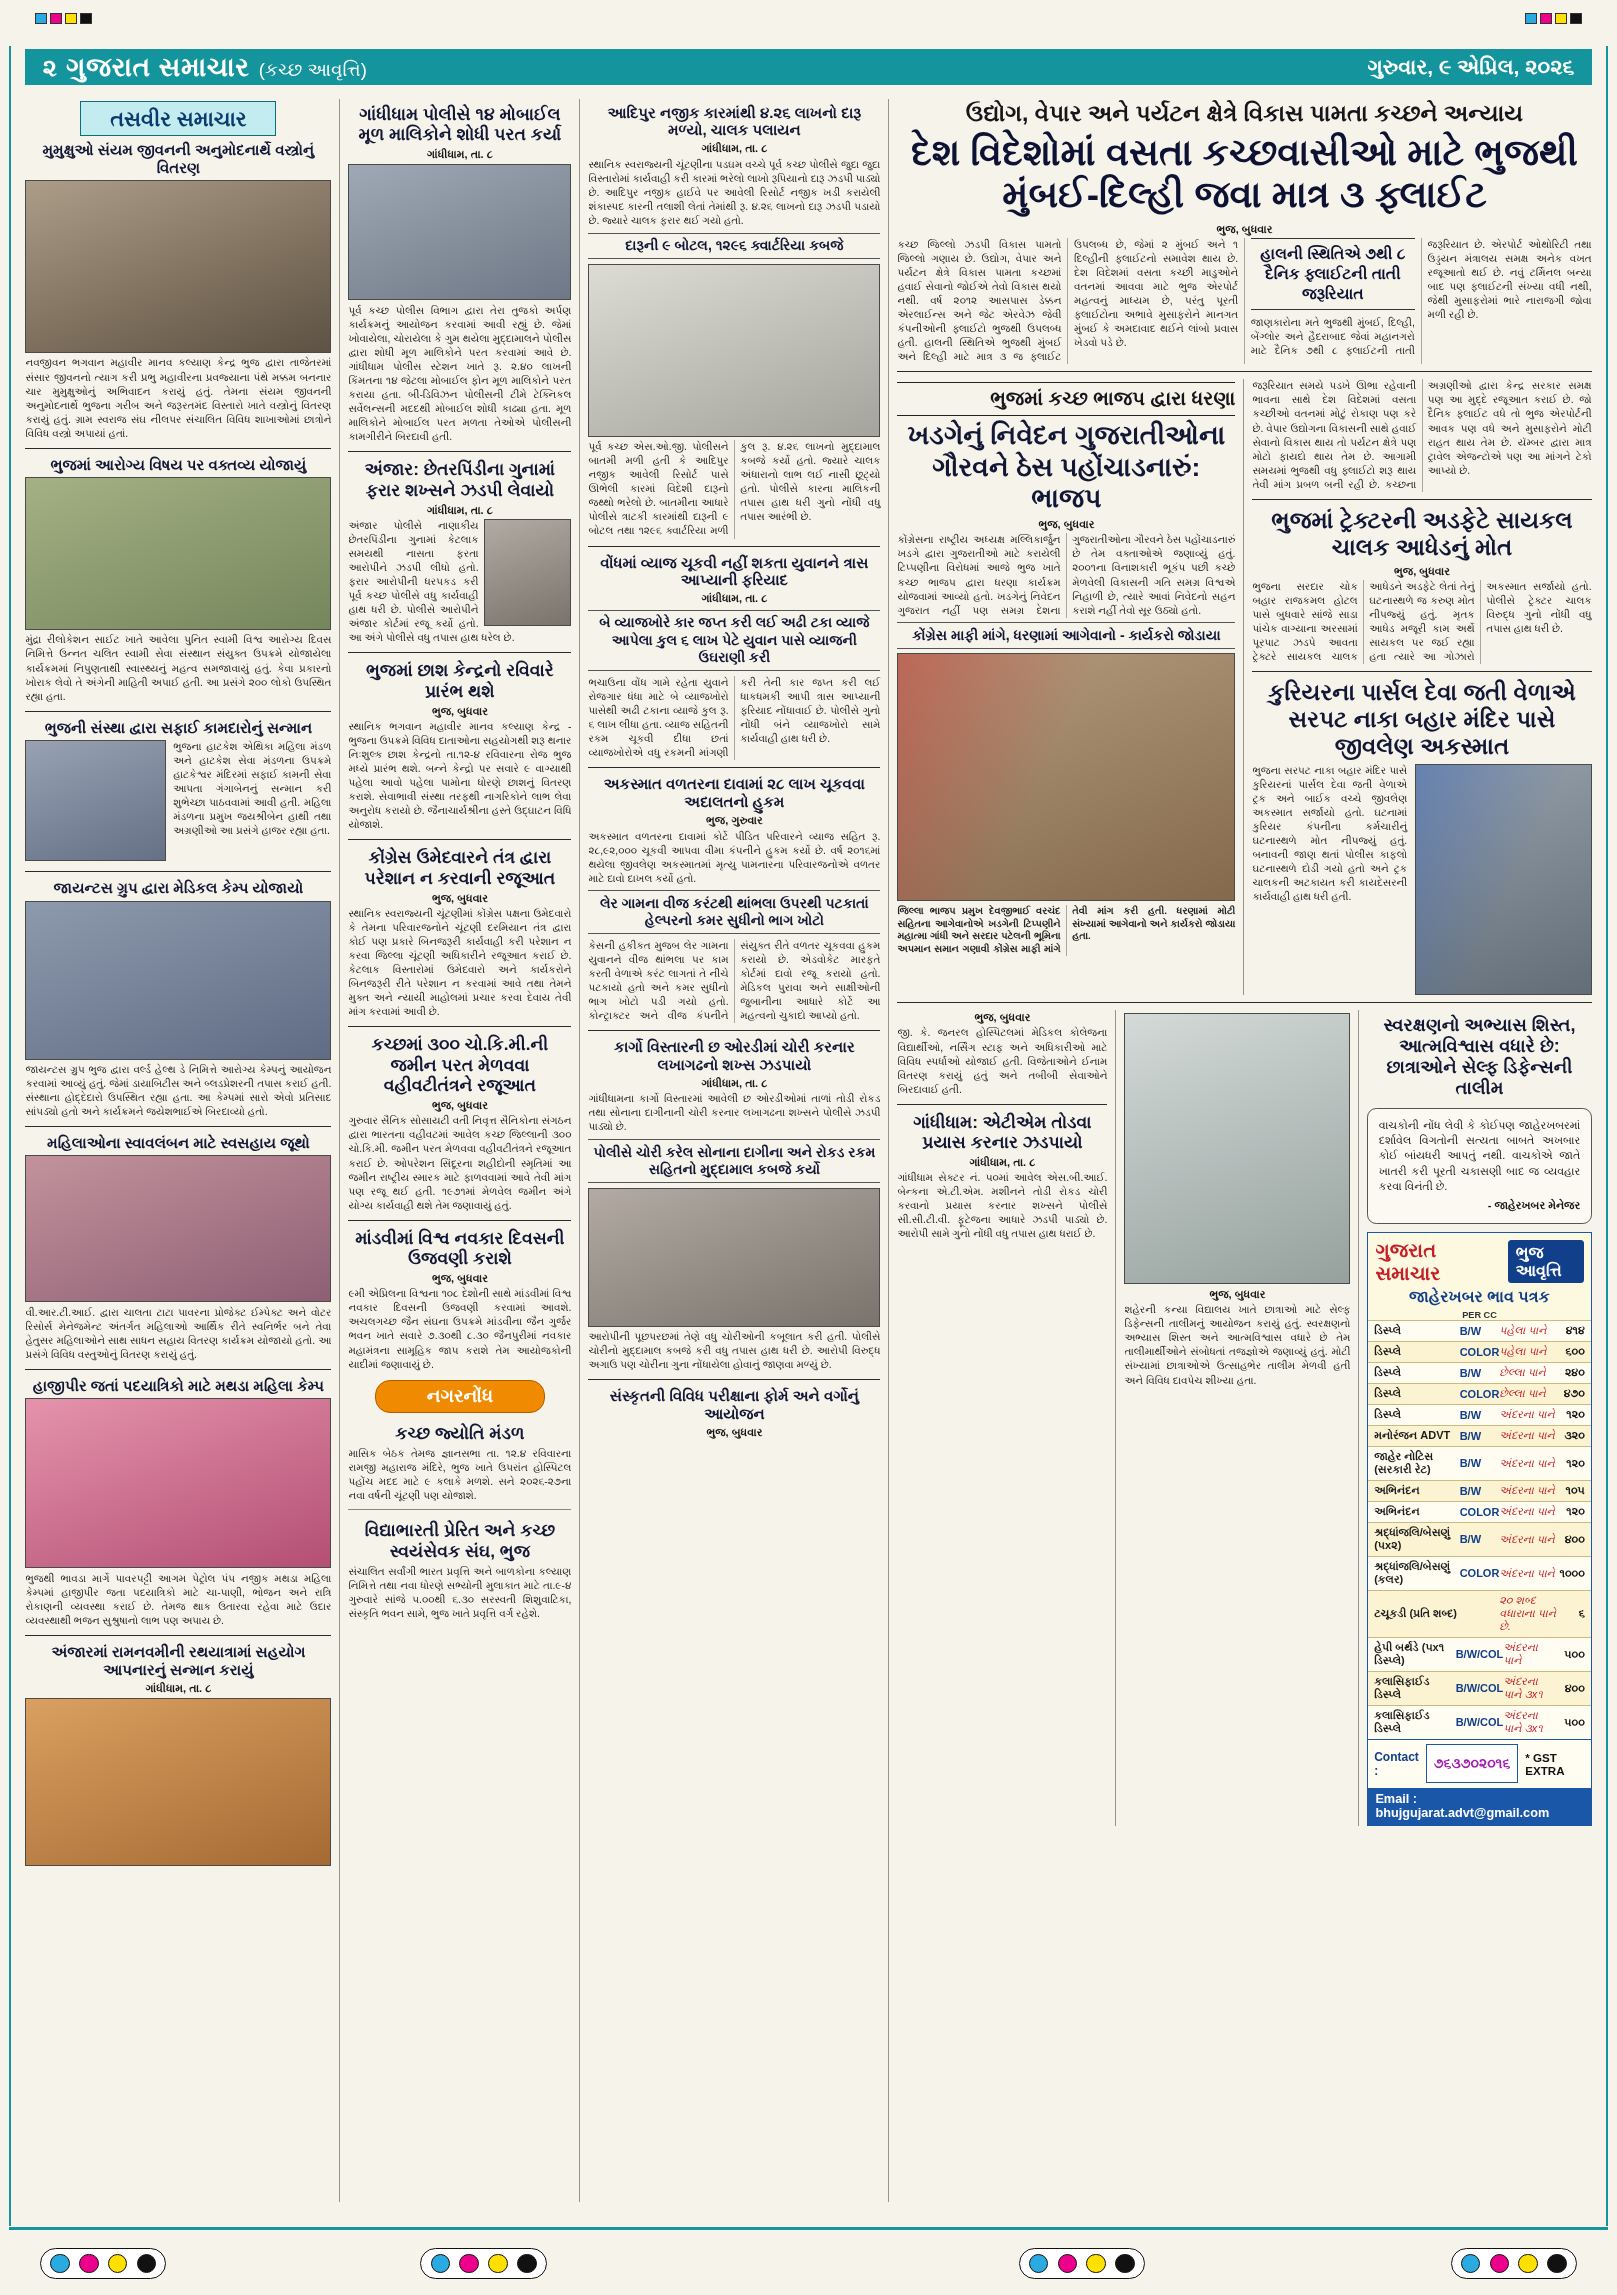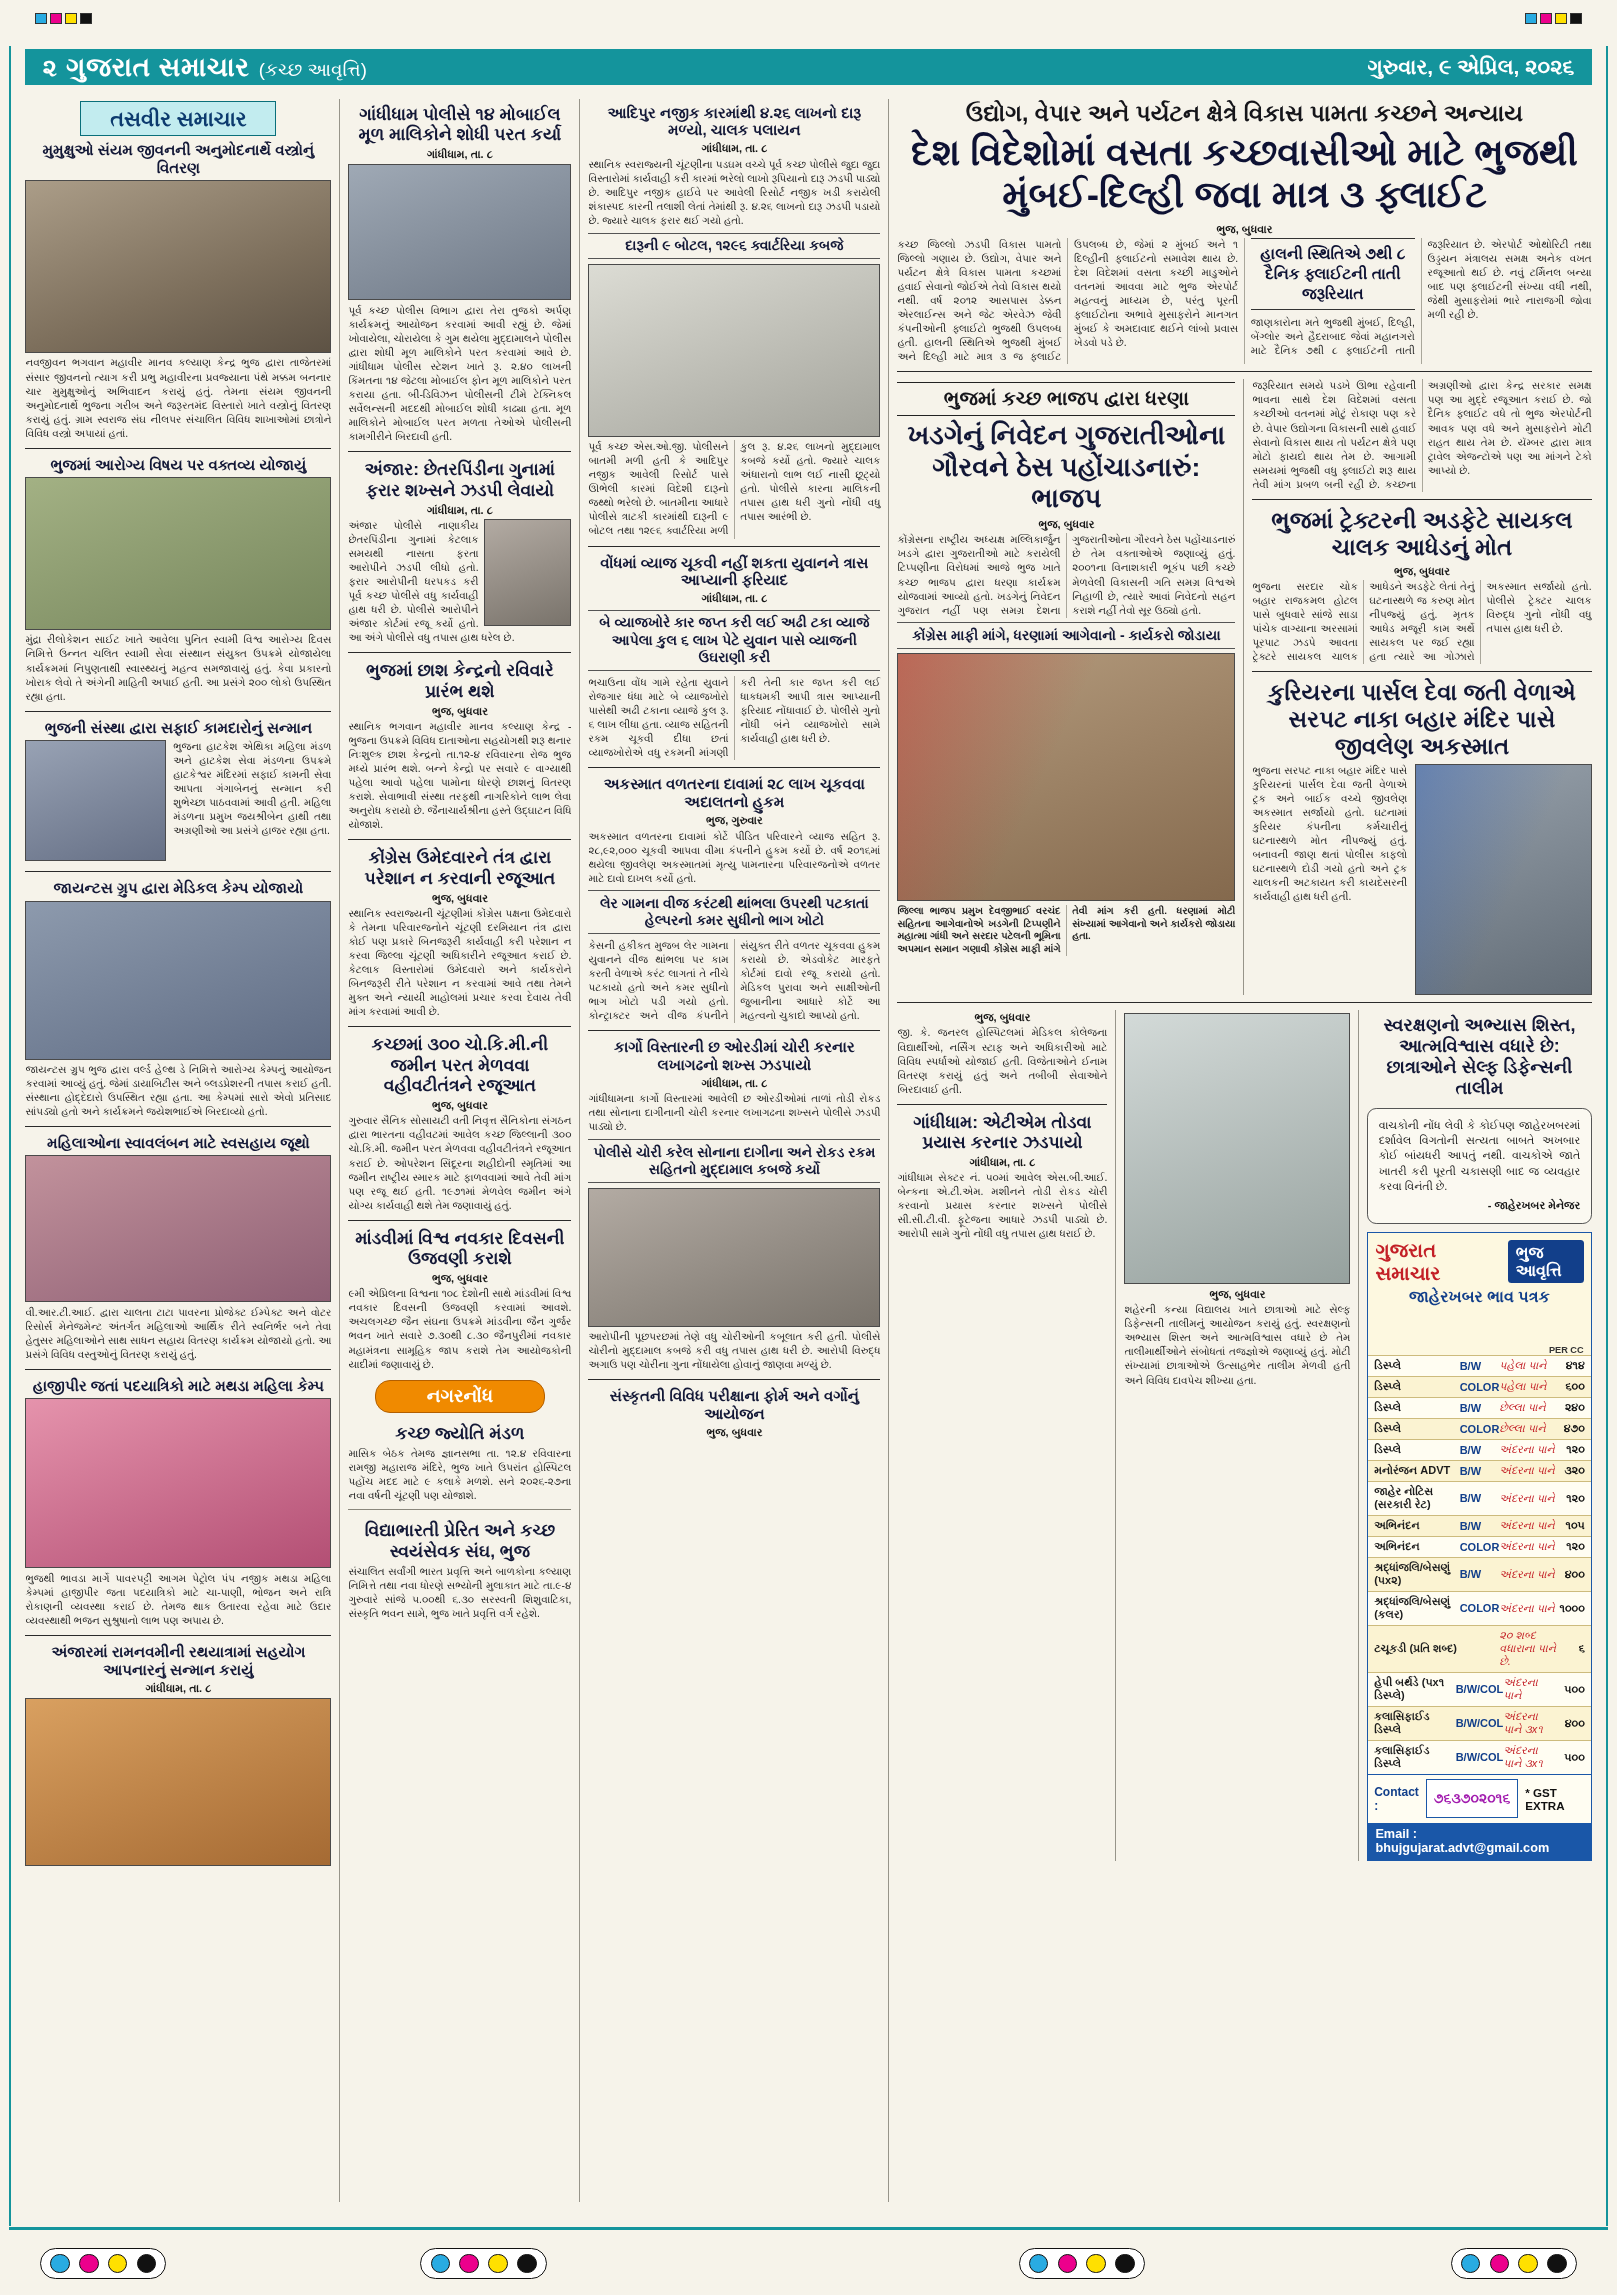--- a/index.html
+++ b/index.html
@@ -89,21 +89,21 @@
   .cols4 { columns:4; column-gap:12.7px; column-rule:0.6px solid #a9a69a; }
   .avoid { break-inside:avoid; }
 
   
   .lead-kicker { font-size:23px; font-weight:bold; text-align:center; color:#15151a; margin:1.2px 0 4.6px; }
   .lead-headline { font-size:37px; font-weight:bold; text-align:center; color:#0d1133; line-height:1.15; margin:2.3px 0 5.8px; }
   .inline-sub { font-weight:bold; font-size:15.6px; text-align:center; color:#0d1133; line-height:1.3;
     border-top:1.2px solid #333; border-bottom:1.2px solid #333; padding:4.6px 0; margin:5.8px 0; }
 
   .kicker-bordered { border-top:1.7px solid #222; border-bottom:1.7px solid #222;
-    font-size:19.6px; font-weight:bold; text-align:center; padding:4.6px 0; margin:2.3px 0 4.6px; color:#15151a;}
+    font-size:19.6px; font-weight:bold; text-align:right; padding:4.6px 0; margin:2.3px 0 4.6px; color:#15151a;}
 
   .row2 { display:flex; margin-top:3.5px; }
   .row3 { display:flex; }
   .subcol { overflow:hidden; padding:0 8px; border-right:0.6px solid #97948a; }
   .subcol:first-child{padding-left:0}
   .subcol:last-child{border-right:none; padding-right:0}
 
   .caption { font-size:9.8px; line-height:1.3; text-align:justify; font-weight:bold; color:#222; }
 
   .courier-flex { display:flex; gap:8px; }
@@ -118,21 +118,21 @@
     padding:9.2px 10.4px; font-size:11px; line-height:1.4; text-align:justify; margin:8px 0;
   }
   .notice .sign { display:block; text-align:right; font-weight:bold; margin-top:3.5px; }
 
   
   .ratecard { border:1.7px solid #1a57a8; background:#fdf8e0; margin-top:3.5px; }
   .rc-head { display:flex; align-items:center; justify-content:space-between; padding:5.8px 7px 2.3px; }
   .rc-brand { color:#c31f26; font-weight:bold; font-size:19.6px; }
   .rc-ed { background:#123f8a; color:#fff; font-weight:bold; font-size:16px; padding:3.5px 8px; border-radius:3.5px;margin-left:32px; }
   .rc-title { text-align:center; font-weight:bold; font-size:16px; color:#123f8a; padding:1.2px 0 3.5px; }
-  .rc-unit { text-align:right; font-size:9.2px; font-weight:bold; color:#333; padding:0 7px;margin-top:35px; }
+  .rc-unit { text-align:center; font-size:9.2px; font-weight:bold; color:#333; padding:0 7px; }
   .rc-row { display:grid; grid-template-columns: 1.55fr .72fr 1.05fr .5fr;
     border-top:0.6px solid #cdbb7d; padding:3.5px 5.8px; font-size:11px; align-items:center; background:#fffdf2;}
   .rc-row:nth-child(even){ background:#fbf3d2; }
   .rc-cat { font-weight:bold; color:#1c1c1c; }
   .rc-color { color:#123f8a; font-weight:bold; }
   .rc-page { color:#c31f26;font-style:italic; }
   .rc-rate { font-weight:bold; text-align:right; color:#111; }
   .rc-contact { display:flex; align-items:center; gap:7px; background:#fffdf2; border-top:1.2px solid #1a57a8; padding:4.6px 5.8px; }
   .rc-contact .chip { background:#fff; border:1.2px solid #1a57a8; color:#a21caf; font-weight:bold; font-size:14px; padding:10px 7px; }
   .rc-contact .gst { font-weight:bold; font-size:11.6px; color:#111; }

